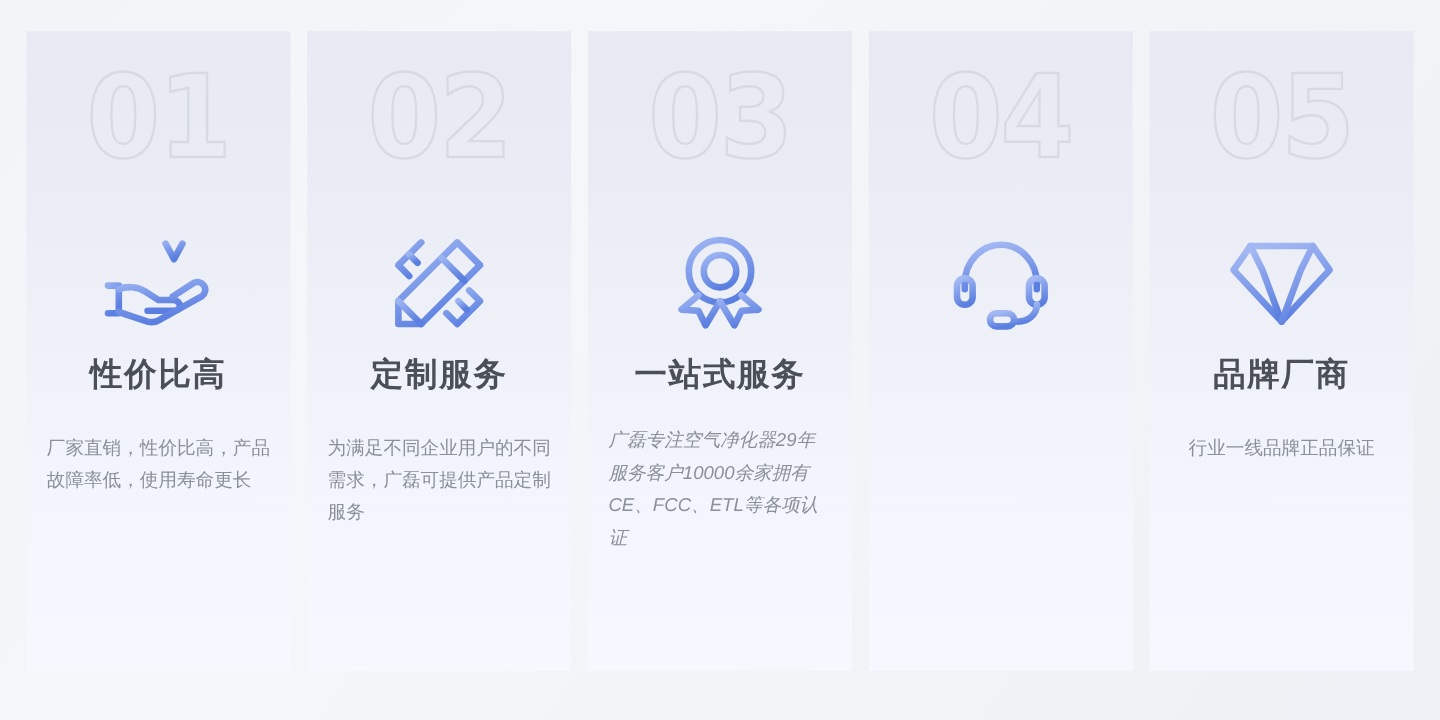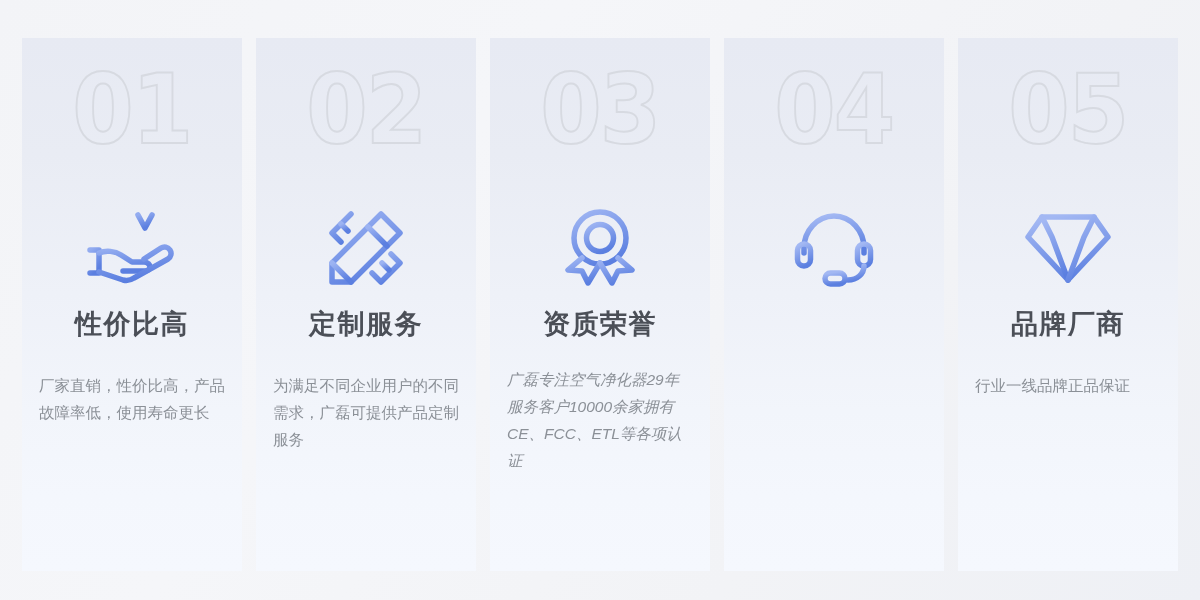--- a/index.html
+++ b/index.html
@@ -14,21 +14,21 @@
     position: relative;
   }
 
   #features-strip {
     position: absolute;
     left: 0; top: 0;
     width: 1200px; height: 600px;
     display: flex;
     justify-content: space-between;
     align-items: flex-start;
-    padding: 38px 22px 29px 22px;
+    padding: 26px 22px 29px 22px;
   }
 
   .feature-card {
     width: 220px;
     height: 533px;
     background: linear-gradient(180deg, #e7eaf3 0%, #e9ecf4 22%, #eef1f8 48%, #f2f5fb 70%, #f4f7fd 86%, #f5f8fe 100%);
     position: relative;
     display: flex;
     flex-direction: column;
     align-items: center;
@@ -76,21 +76,21 @@
   
   .card-desc {
     margin-top: 32px;
     width: 186px;
     font-size: 15.5px;
     line-height: 27px;
     color: #8b9097;
     text-align: left;
   }
   .feature-card.desc-tall .card-desc { margin-top: 26px; font-style: italic; }
-  .feature-card.desc-center .card-desc { }
+  .feature-card.desc-center .card-desc { text-align: center; }
 </style>
 </head>
 <body>
 
 <div id="features-strip">
 
   <div class="feature-card">
     <div class="card-number">01</div>
     <div class="card-icon">
       <svg width="100" height="72" viewBox="0 0 100 72" fill="none">
@@ -152,21 +152,21 @@
           </linearGradient>
         </defs>
         <g stroke="url(#g3)" stroke-width="5.5" stroke-linecap="round" stroke-linejoin="round" fill="none">
           <circle cx="40" cy="30" r="26"></circle>
           <circle cx="40" cy="30" r="13.5"></circle>
           <path d="M22 50 L8 62 L22 63 L28 75 L40 55"></path>
           <path d="M58 50 L72 62 L58 63 L52 75 L40 55"></path>
         </g>
       </svg>
     </div>
-    <div class="card-title">资质荣誉</div>
+    <div class="card-title">一站式服务</div>
     <div class="card-desc">广磊专注空气净化器29年服务客户10000余家拥有CE、FCC、ETL等各项认证</div>
   </div>
 
   <div class="feature-card">
     <div class="card-number">04</div>
     <div class="card-icon">
       <svg width="78" height="76" viewBox="0 0 78 76" fill="none">
         <defs>
           <linearGradient id="g4" x1="0.3" y1="0" x2="0.6" y2="1">
             <stop offset="0%" stop-color="#a3b8f3"></stop>

